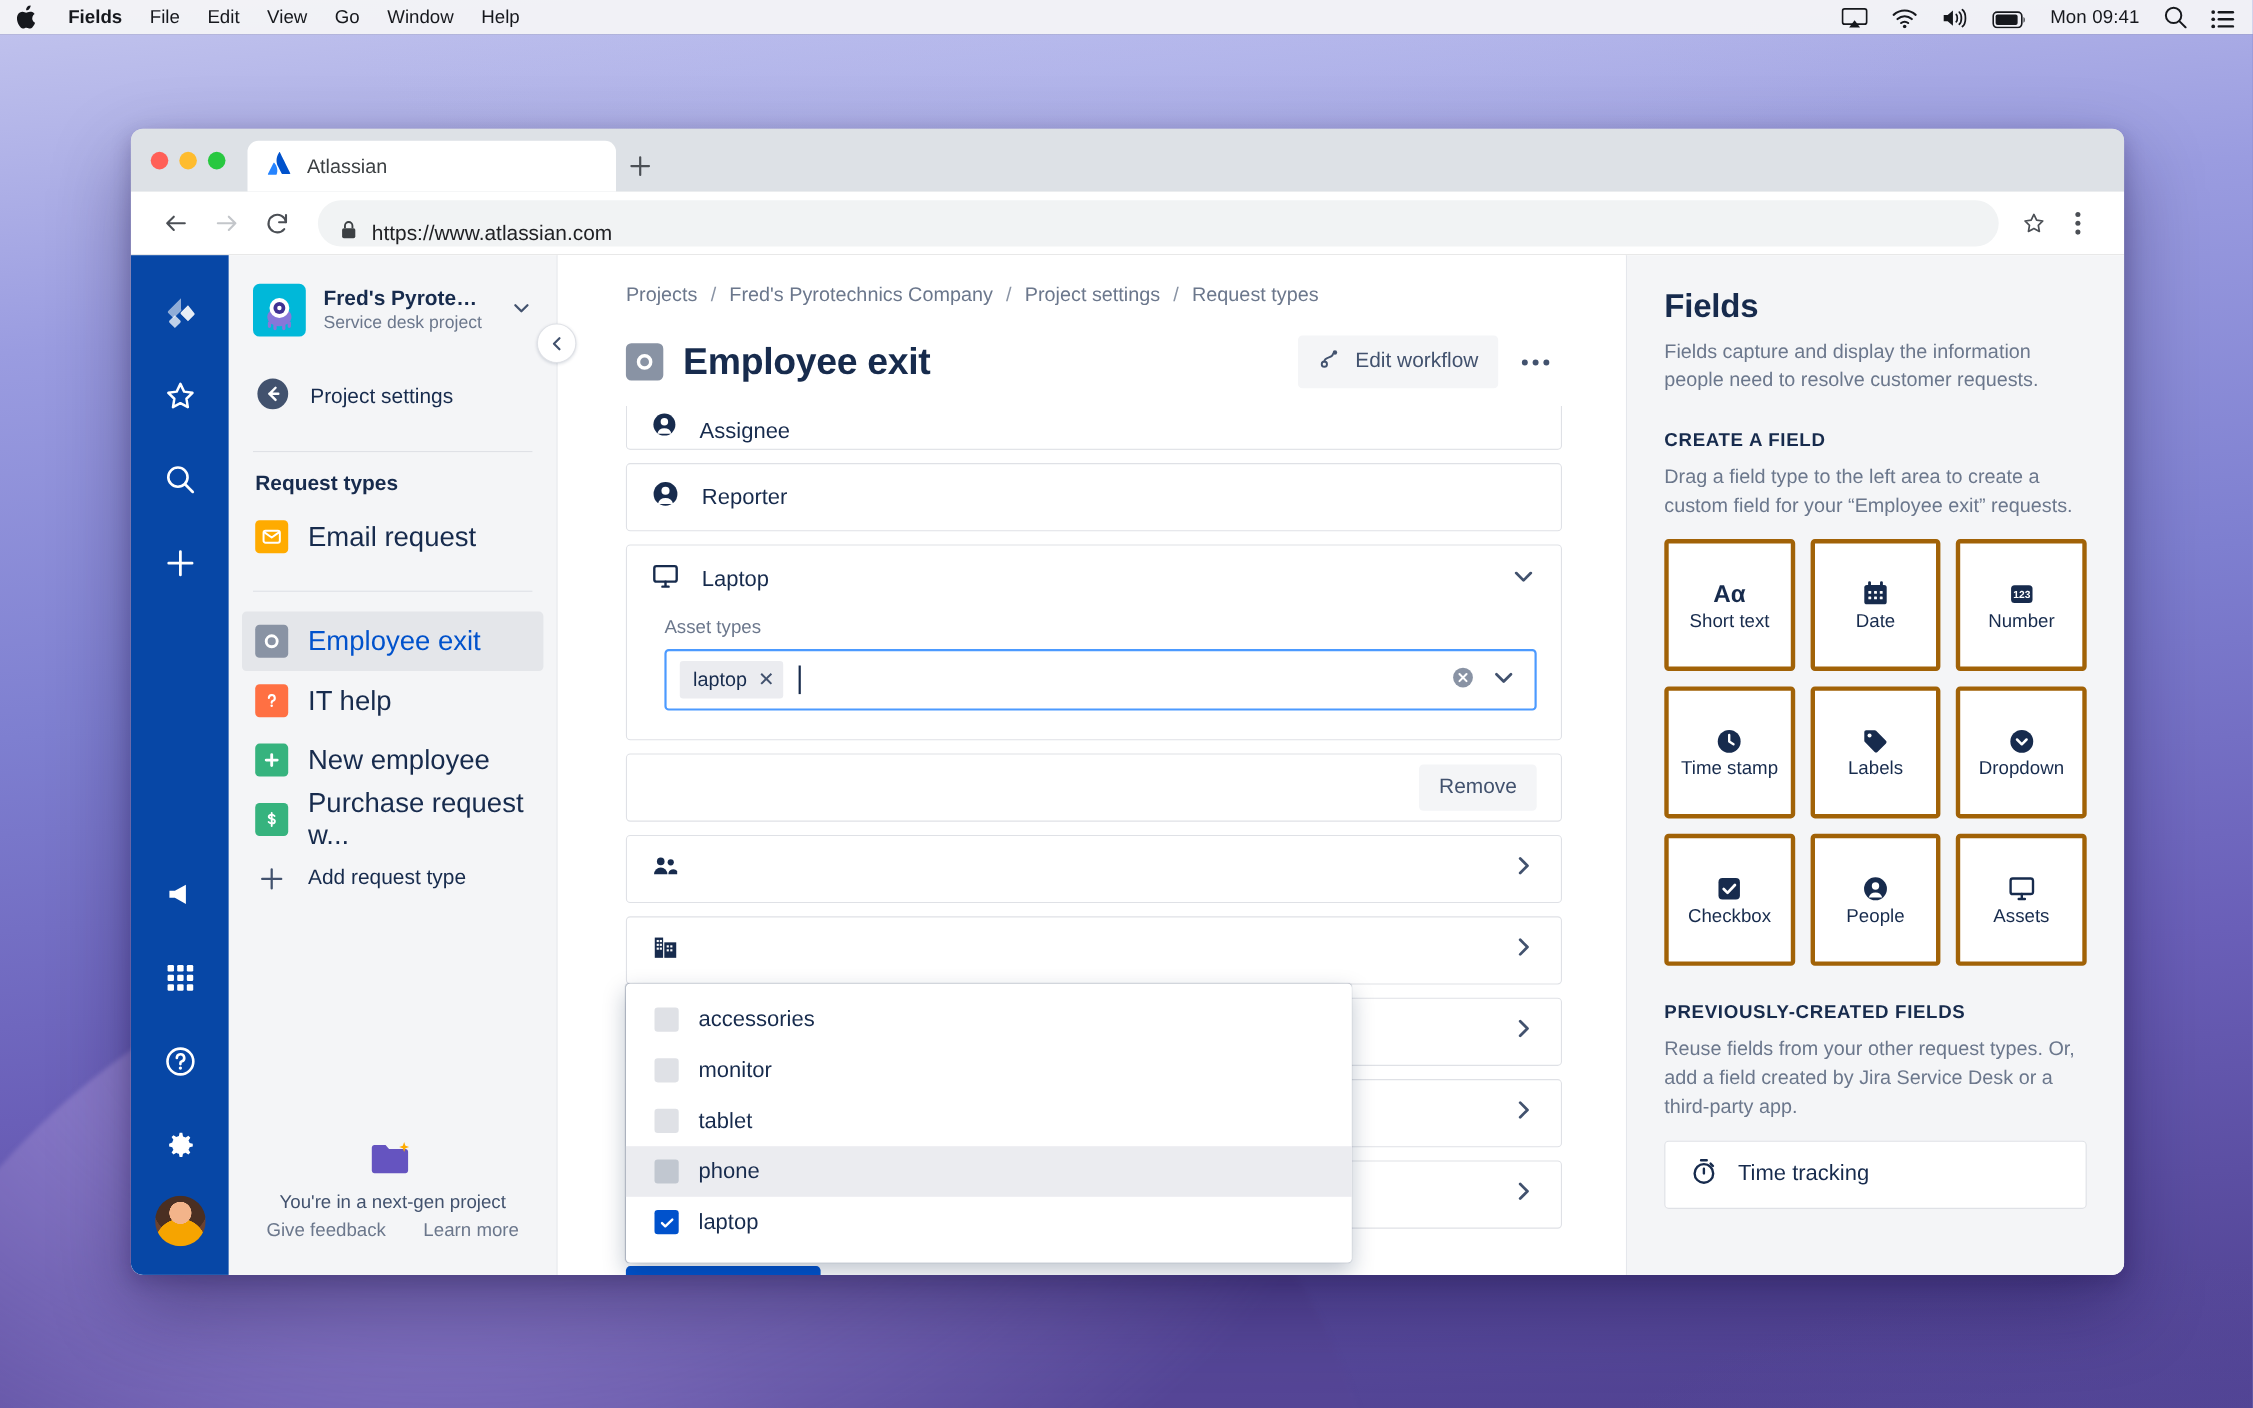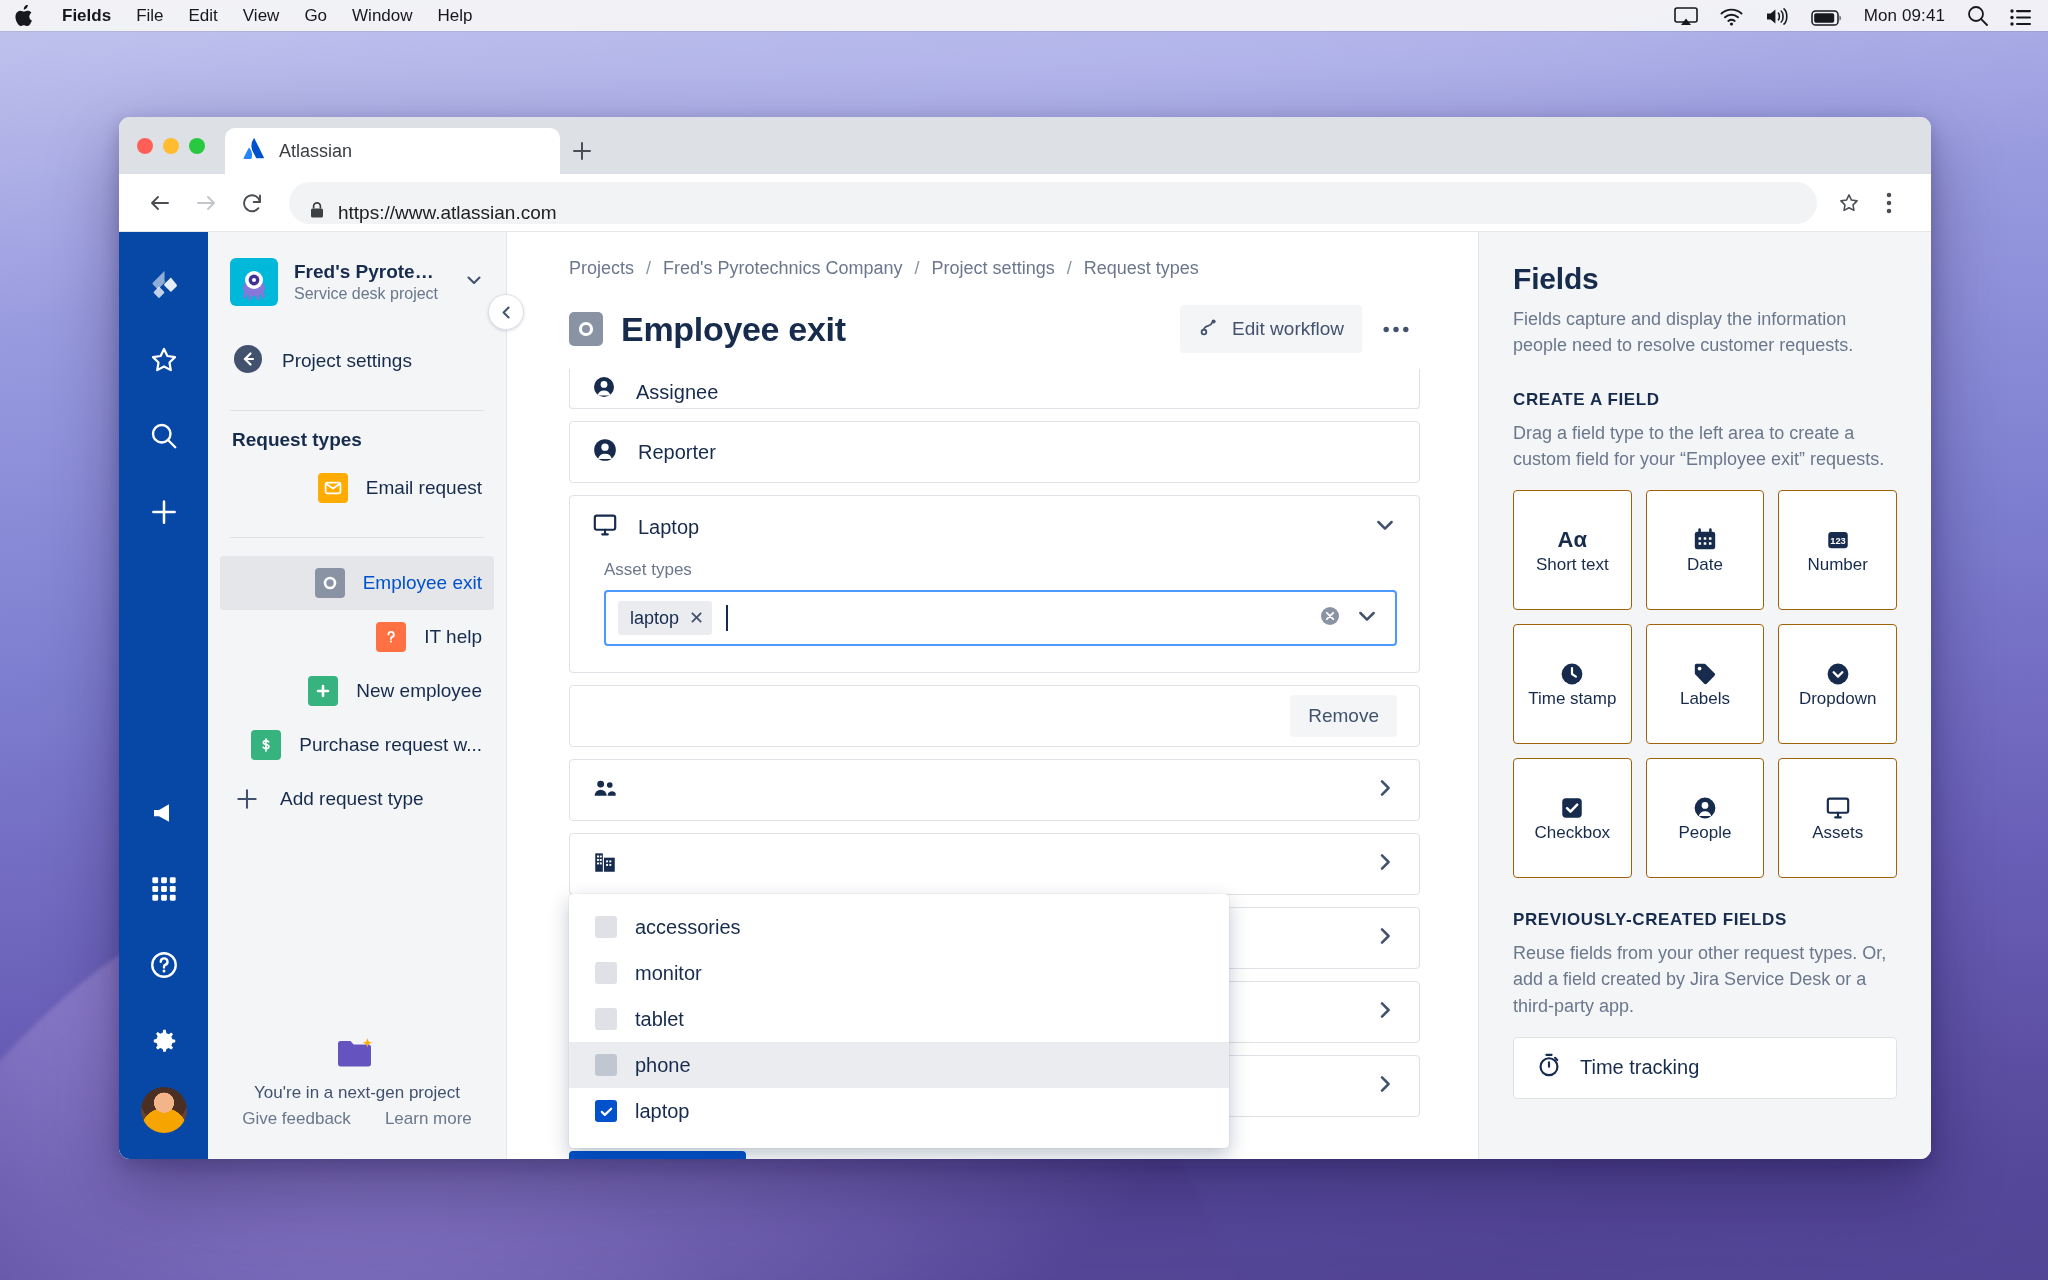--- a/index.html
+++ b/index.html
@@ -149,21 +149,21 @@
   .nav-link {
     display:flex; align-items:center; gap: 18px;
     height: 54px; margin: 0 12px; padding: 0 12px; border-radius: 4px;
     font-size: 19px; color:#172b4d;
   }
   .nav-sep { height:1px; background:#dfe1e6; margin: 22px 22px 18px 22px; }
   .nav-section-title { font-size: 19px; font-weight: bold; color:#172b4d; padding: 0 24px 10px 24px; }
   .rt-item {
     display:flex; align-items:center; gap: 18px;
     height: 54px; margin: 0 12px; padding: 0 12px; border-radius: 4px;
-    font-size: 19px; color:#172b4d;justify-content:flex-end;
+    font-size: 25px; color:#172b4d;
   }
   .rt-item.selected { background:#e4e6ea; color:#0052cc; font-weight: normal; }
   .rt-ico { width: 30px; height: 30px; border-radius: 4px; flex:0 0 30px; display:flex; align-items:center; justify-content:center; color:#fff; }
   .ico-email { background:#ffab00; }
   .ico-exit { background:#8993a4; }
   .ico-help { background:#ff7043; }
   .ico-new { background:#36b37e; }
   .ico-purchase { background:#36b37e; }
   .add-item { display:flex; align-items:center; gap:18px; height:54px; margin:0 12px; padding:0 12px; font-size:19px; color:#172b4d; }
   .nextgen {
@@ -244,21 +244,21 @@
   #rightpanel {
     width: 453px; flex: 0 0 453px; background:#f4f5f7;
     border-left: 1px solid #e4e6ea; padding: 30px 34px 0 34px; overflow:hidden;
   }
   #rp-title { font-size: 30px; font-weight: bold; color:#172b4d; letter-spacing:-.2px; }
   .rp-desc { font-size:18px; color:#6b778c; line-height: 1.45; margin-top: 10px; }
   .rp-section { font-size:17px; font-weight:bold; color:#172b4d; letter-spacing:.6px; margin-top: 32px; }
   .rp-sub { font-size:18px; color:#6b778c; line-height:1.45; margin-top: 10px; }
   .ftgrid { display:grid; grid-template-columns: repeat(3, 1fr); gap: 14px; margin-top: 18px; }
   .ftcard {
-    background:#fff; border:1px solid #a16207; border-radius:4px;
+    background:#fff; border:4px solid #a16207; border-radius:4px;
     height: 120px; display:flex; flex-direction:column; align-items:center; justify-content:center; 
   }
   .ftcard .ft-ico { color:#172b4d; height: 30px; display:flex; align-items:center; justify-content:center; }
   .ft-label { font-size:17px; color:#172b4d; }
   .ft-aa { font-size:22px; font-weight:bold; color:#172b4d; }
   .reuse-card {
     background:#fff; border:1px solid #dfe1e6; border-radius:4px;
     height: 62px; display:flex; align-items:center; gap: 18px; padding: 0 22px;
     font-size:20px; color:#172b4d; margin-top: 18px;
   }

